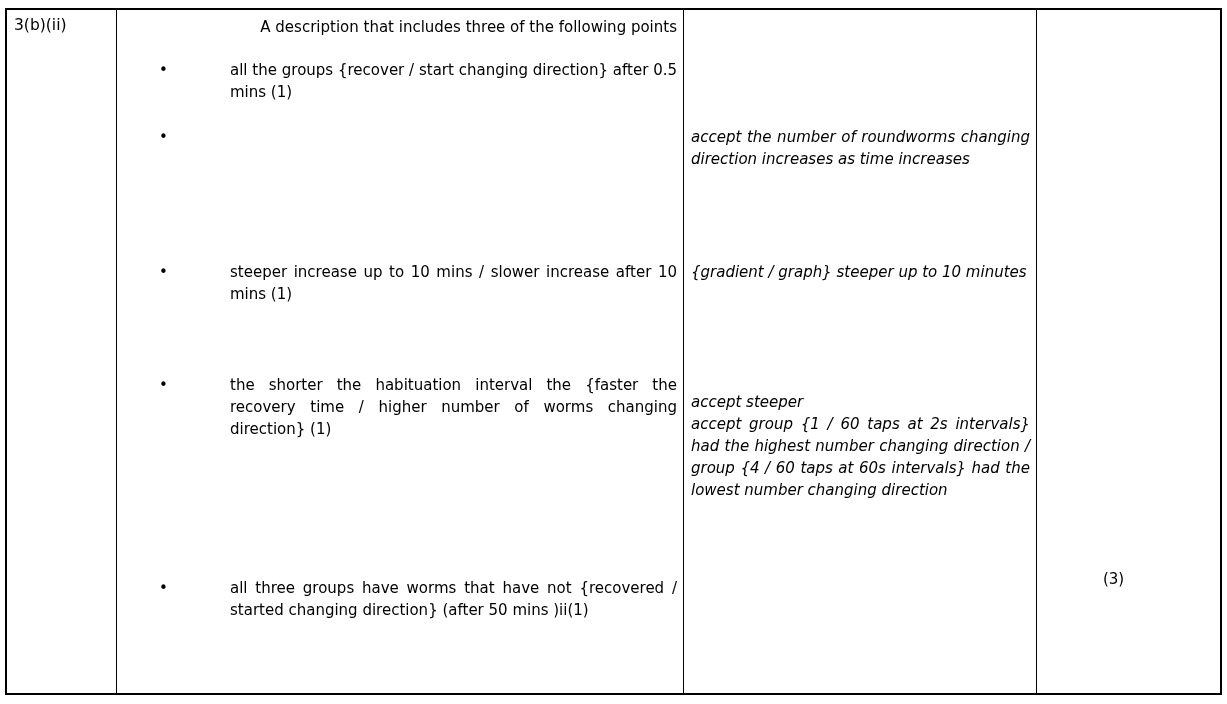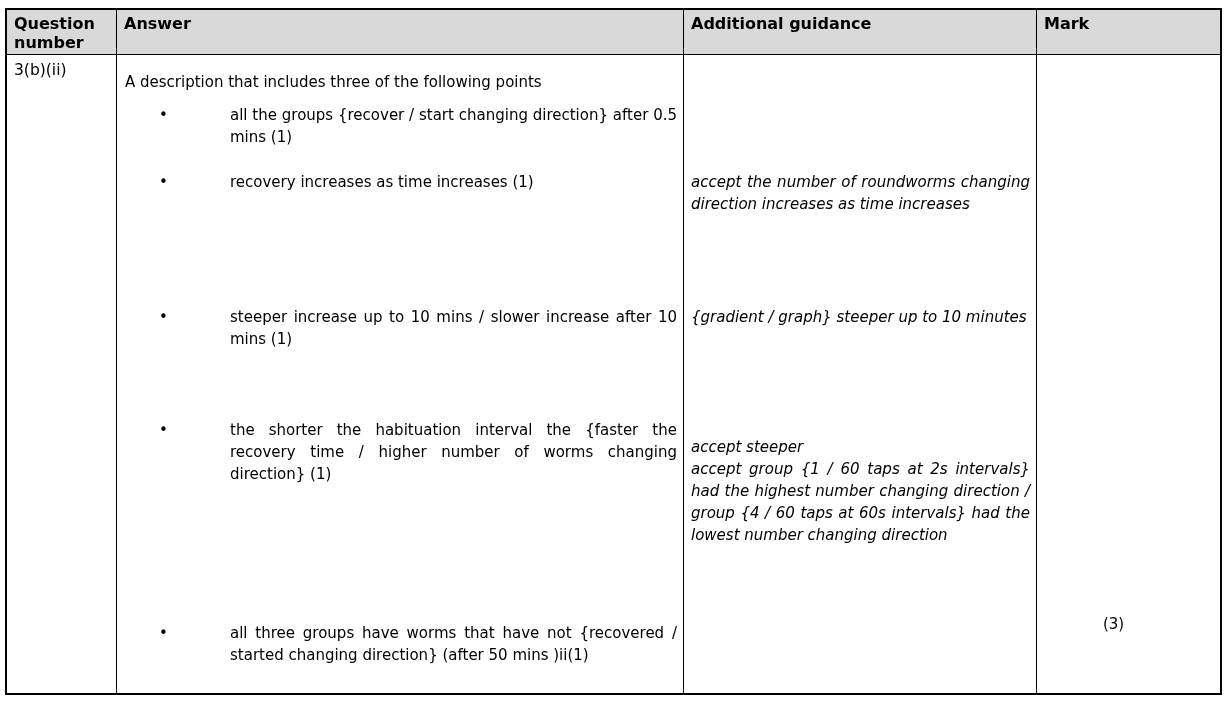--- a/index.html
+++ b/index.html
@@ -65,60 +65,53 @@
     flex: 1 1 auto;
     text-align: justify;
     -moz-text-align-last: left; text-align-last: left; margin-left: 48px;
   }
   .mark-val {
     position: absolute; left: 0; right: 30px;
     text-align: center;
     font-size: 15px; line-height: 22px;
   }
   
-  .pos-intro { top: 16px; }
+  .pos-intro { top: 6px; text-align: right; }
   .pos-b1 { top: 49px; }
   .pos-b2 { top: 116px; }
   .pos-b3 { top: 251px; }
   .pos-b4 { top: 364px; }
   .pos-b5 { top: 567px; }
   .pos-g1 { top: 116px; }
   .pos-g2 { top: 251px; }
   .pos-g3 { top: 381px; }
   .pos-mark { top: 558px; }
 </style>
 </head>
 <body>
 
 <div class="mark-table">
 
-  <div class="hdr-row">
-    <div class="cell hdr-cell">Question number</div>
-    <div class="cell hdr-cell">Answer</div>
-    <div class="cell hdr-cell">Additional guidance</div>
-    <div class="cell hdr-cell">Mark</div>
-  </div>
 
   <div class="body-row">
 
     <div class="cell">
       <div class="qnum">3(b)(ii)</div>
     </div>
 
     <div class="cell">
       <div class="ans-block intro pos-intro">A description that includes three of the following points</div>
 
       <div class="ans-block bullet pos-b1">
         <span class="dot">•</span>
         <span class="txt">all the groups {recover / start changing direction} after 0.5 mins (1)</span>
       </div>
 
       <div class="ans-block bullet pos-b2">
         <span class="dot">•</span>
-        <span class="txt">recovery increases as time increases (1)</span>
       </div>
 
       <div class="ans-block bullet pos-b3">
         <span class="dot">•</span>
         <span class="txt">steeper increase up to 10 mins / slower increase after 10 mins (1)</span>
       </div>
 
       <div class="ans-block bullet pos-b4">
         <span class="dot">•</span>
         <span class="txt">the shorter the habituation interval the {faster the recovery time / higher number of worms changing direction} (1)</span>

